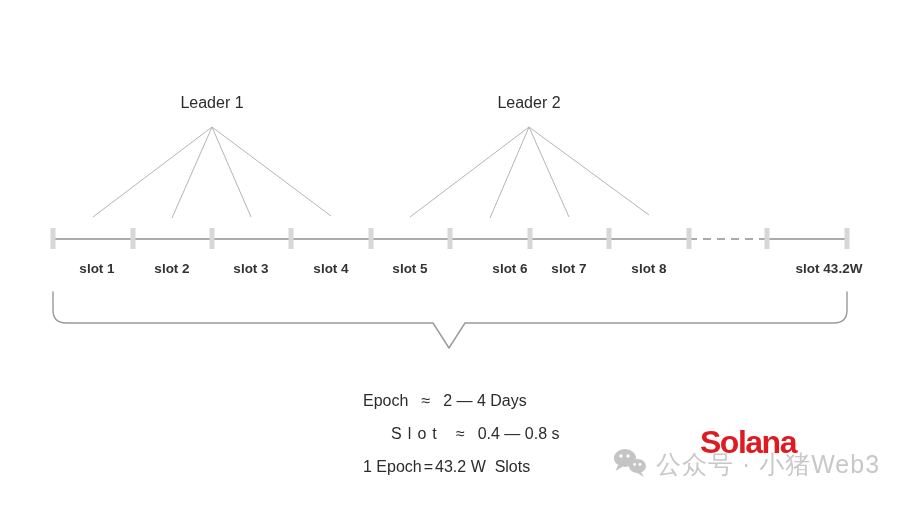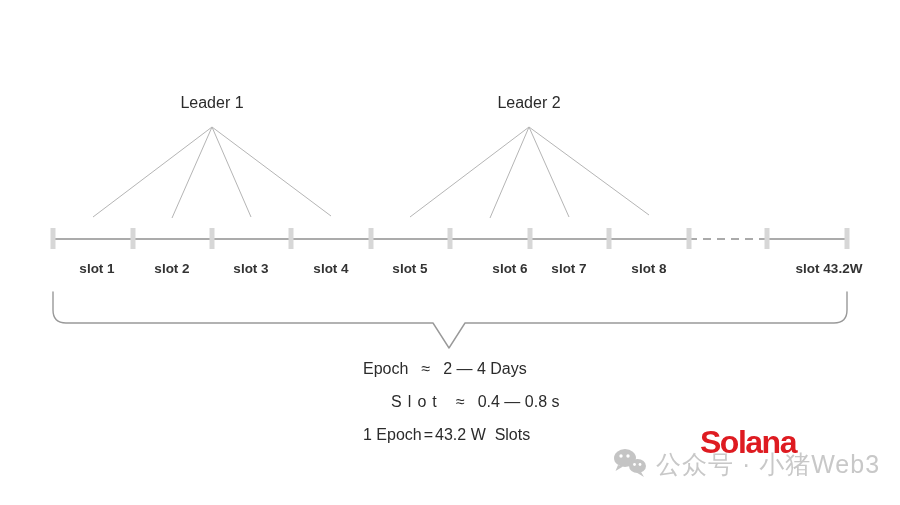--- a/index.html
+++ b/index.html
@@ -32,21 +32,21 @@
     transform: translateX(-50%);
     font-size: 13.5px;
     font-weight: 600;
     color: #333333;
     white-space: nowrap;
     z-index: 2;
   }
   .legend {
     position: absolute;
     left: 363px;
-    top: 352px;
+    top: 384px;
     z-index: 2;
     text-align: center;
   }
   .legend-row {
     display: flex;
     align-items: center;
     height: 33px;
     gap: 13px;
     font-size: 16px;
     color: #2b2b2b;

